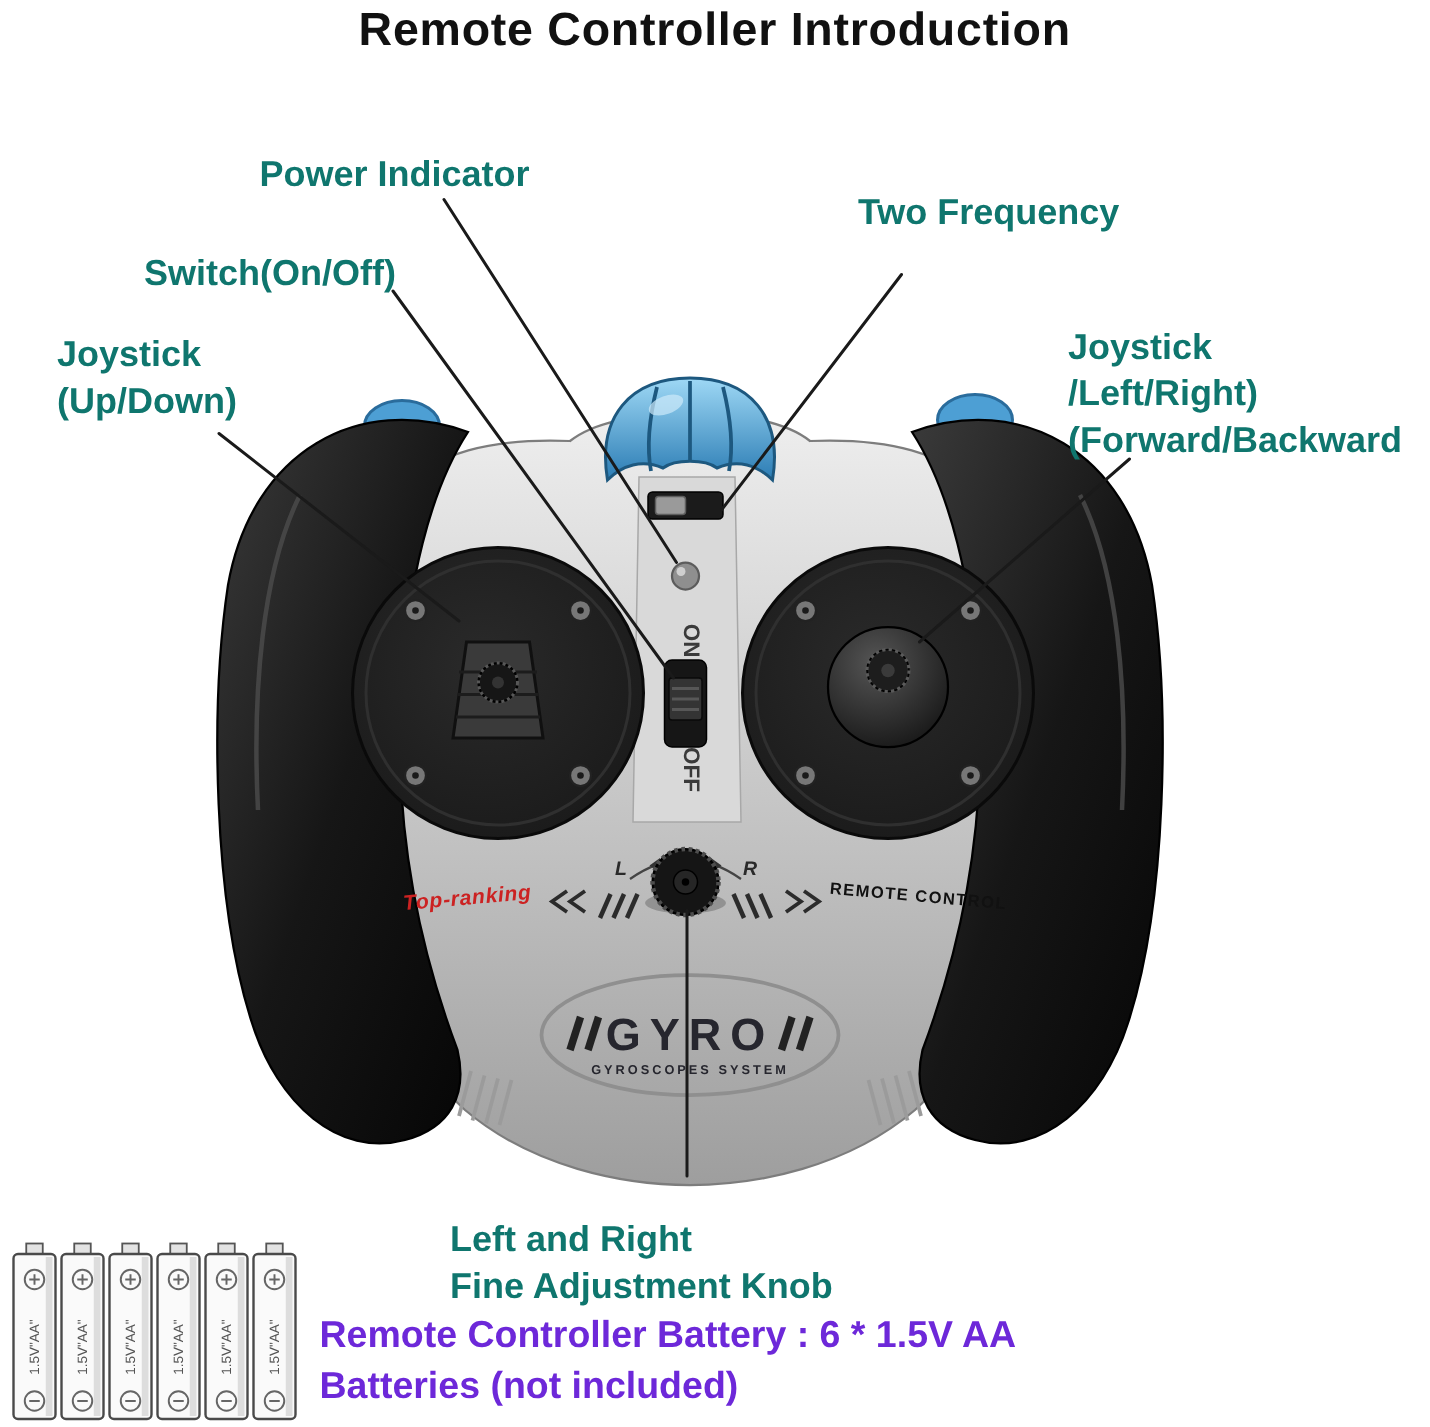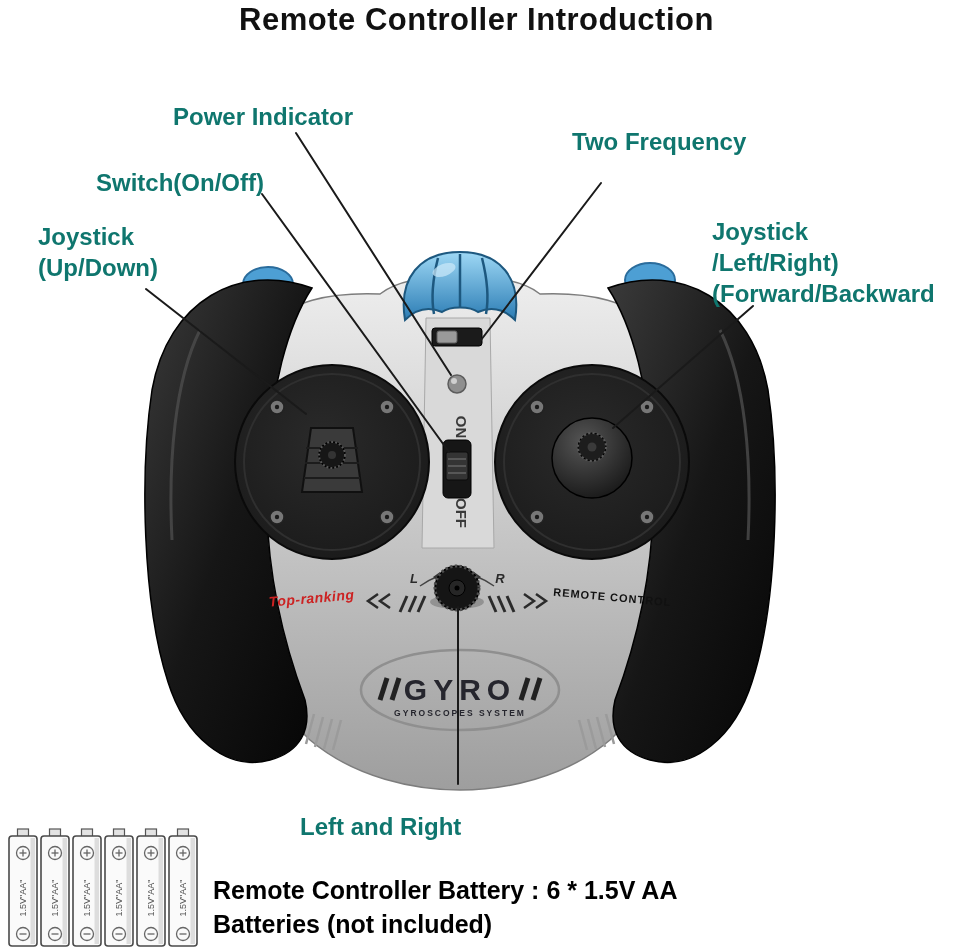--- a/index.html
+++ b/index.html
@@ -9,21 +9,21 @@
          font-size:31px;font-weight:bold;color:#111;letter-spacing:.5px;}
   .callout{position:absolute;font-size:24px;font-weight:bold;color:#0f766e;
            line-height:1.3;white-space:nowrap;}
   .co-power{left:173px;top:101px;}
   .co-switch{left:96px;top:167px;}
   .co-freq{left:572px;top:126px;}
   .co-joyl{left:38px;top:221px;}
   .co-joyr{left:712px;top:216px;}
   .co-knob{left:300px;top:786px;width:320px;text-align:left;margin-top:25px;}
   .battery-note{position:absolute;left:213px;top:874px;font-size:25px;
-                font-weight:bold;color:#000000;line-height:1.35;white-space:nowrap;}
+                font-weight:bold;color:#6d28d9;line-height:1.35;white-space:nowrap;}
   .art{position:absolute;left:0;top:0;}
   svg text{font-family:"Liberation Sans",sans-serif;}
 </style>
 </head>
 <body>
 
 <div class="page">
 
   <div class="title">Remote Controller Introduction</div>
 
@@ -289,20 +289,21 @@
   </div>
 
   <div class="callout co-joyr">
     <div>Joystick</div>
     <div>/Left/Right)</div>
     <div>(Forward/Backward</div>
   </div>
 
   <div class="callout co-knob">
     <div>Left and Right</div>
+    <div>Fine Adjustment Knob</div>
   </div>
 
   <div class="battery-note">
     <div>Remote Controller Battery : 6 * 1.5V AA</div>
     <div>Batteries (not included)</div>
   </div>
 
 </div>
 
 </body></html>

